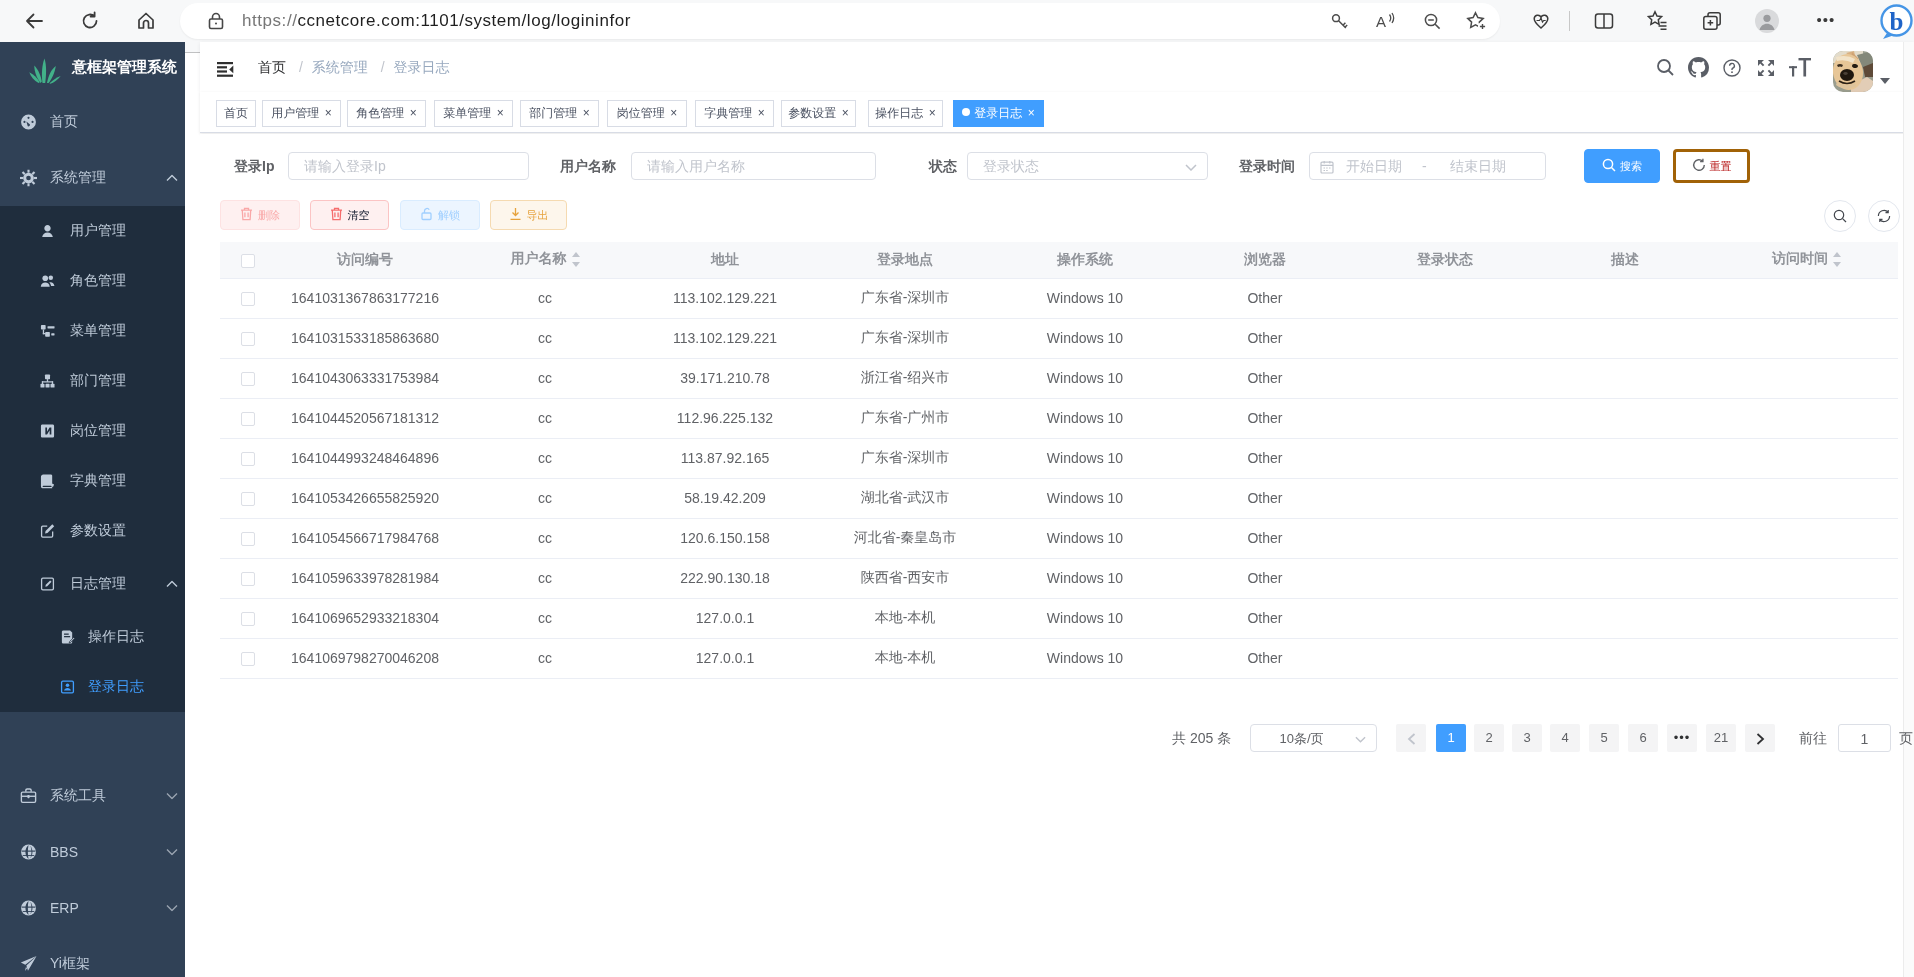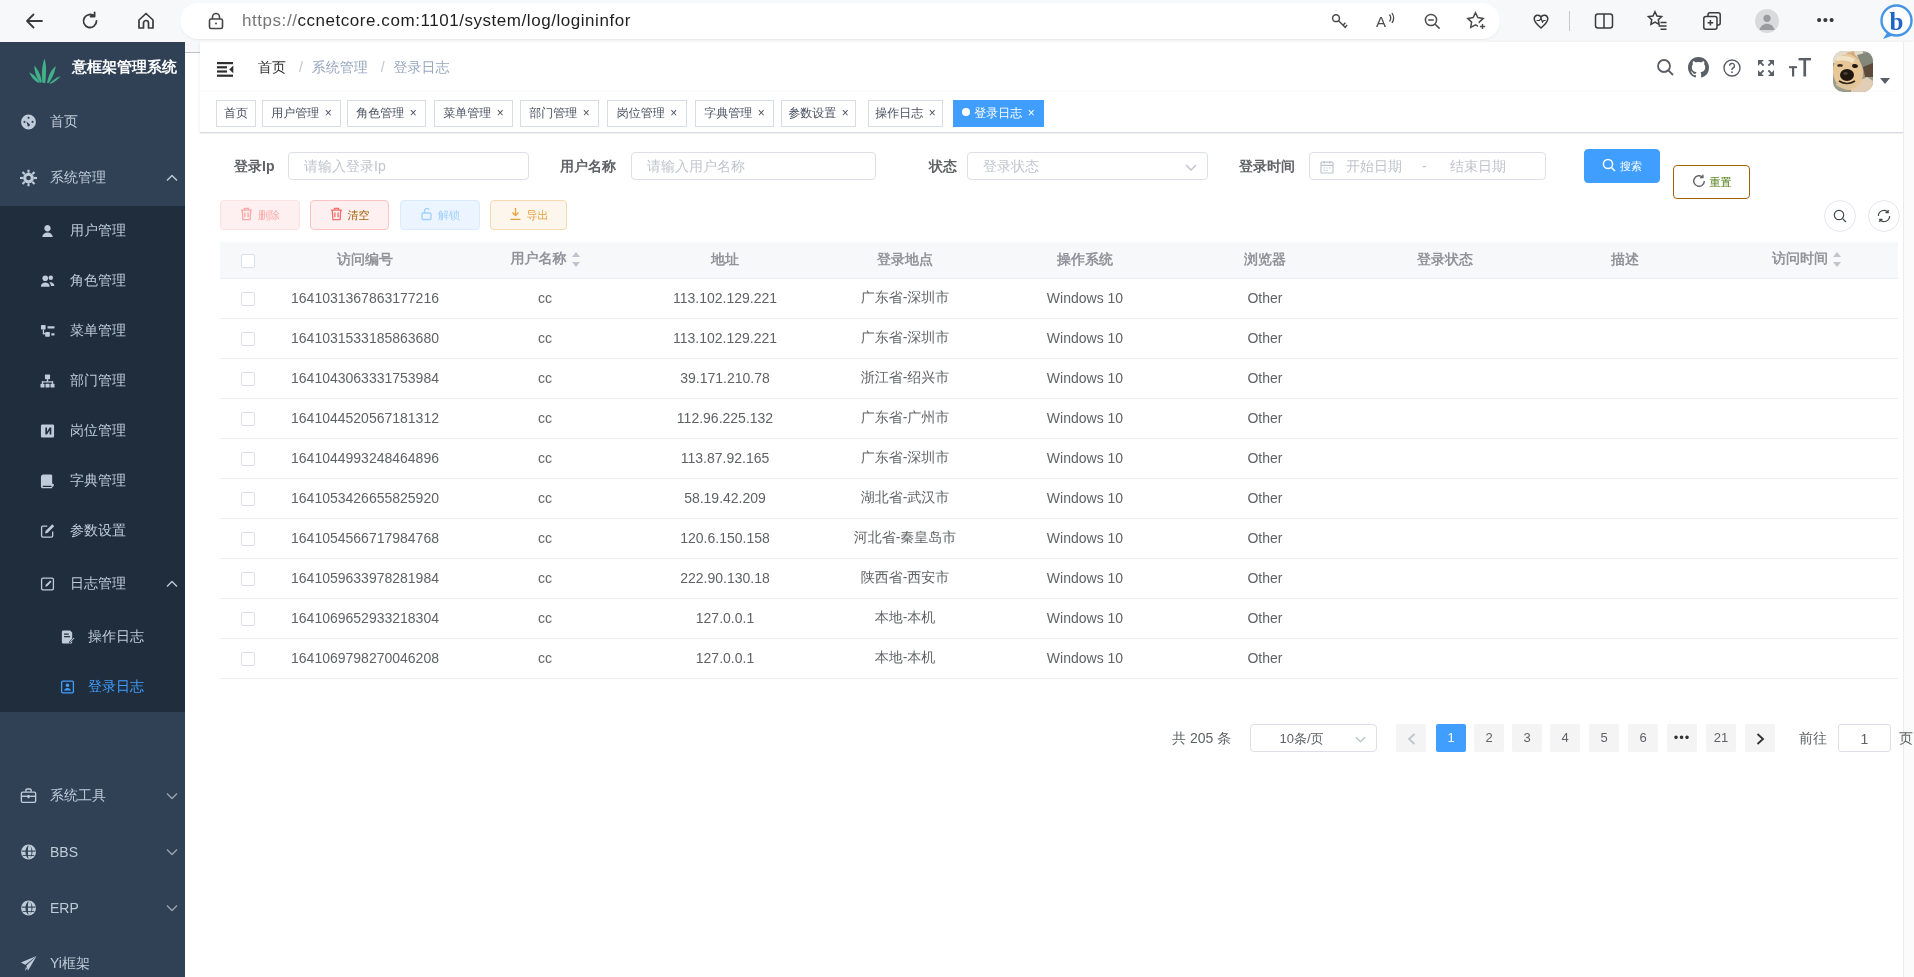--- a/index.html
+++ b/index.html
@@ -450,30 +450,30 @@
     </svg>
   <span class="abs" style="left:36px">开始日期</span>
   <span class="abs" style="left:112px">-</span>
   <span class="abs" style="left:140px">结束日期</span>
 </div>
 <button class="btn" style="left:1584px;top:149px;width:76px;height:34px;background:#409eff;border:1px solid #409eff;color:#fff">
   <svg style="vertical-align:-2px;margin-right:4px" width="14" height="14" viewBox="0 0 14 14" fill="none" stroke="#fff" stroke-width="1.5">
       <circle cx="6" cy="6" r="4.6"></circle>
       <path d="M9.5 9.5 L13 13"></path>
     </svg>搜索</button>
-<button class="btn" style="left:1673px;top:165px;width:77px;height:34px;background:#fff;border:1px solid #a16207;color:#4d7c0f">
+<button class="btn" style="left:1673px;top:149px;width:77px;height:34px;background:#fff;border:3px solid #a16207;color:#b91c1c">
   <svg style="vertical-align:-2px;margin-right:4px" width="14" height="14" viewBox="0 0 14 14" fill="none" stroke="#606266" stroke-width="1.4">
       <path d="M12.3 7 a5.3 5.3 0 1 1 -1.6-3.8 M10.9 0.8 v2.8 h-2.8"></path>
     </svg>重置</button>
 
 <button class="btn" style="left:220px;top:200px;width:80px;height:30px;background:#fef0f0;border:1px solid #fde2e2;color:#f9a7a7">
   <svg style="vertical-align:-2px;margin-right:5px" width="13" height="14" viewBox="0 0 13 14" fill="none" stroke="#f9a7a7" stroke-width="1.3">
       <path d="M1 3.2 h11 M4.5 3 V1.3 h4 V3 M2.3 3.4 l.6 9.3 h7.2 l.6-9.3 M4.9 5.5 v4.8 M8.1 5.5 v4.8"></path>
     </svg>删除</button>
-<button class="btn" style="left:310px;top:200px;width:79px;height:30px;background:#fef0f0;border:1px solid #fbc4c4;color:#a16207">
+<button class="btn" style="left:310px;top:200px;width:79px;height:30px;background:#fef0f0;border:1px solid #fbc4c4;color:#0f172a">
   <svg style="vertical-align:-2px;margin-right:5px" width="13" height="14" viewBox="0 0 13 14" fill="none" stroke="#f56c6c" stroke-width="1.3">
       <path d="M1 3.2 h11 M4.5 3 V1.3 h4 V3 M2.3 3.4 l.6 9.3 h7.2 l.6-9.3 M4.9 5.5 v4.8 M8.1 5.5 v4.8"></path>
     </svg>清空</button>
 <button class="btn" style="left:400px;top:200px;width:80px;height:30px;background:#ecf5ff;border:1px solid #d9ecff;color:#a0cfff">
   <svg style="vertical-align:-2px;margin-right:5px" width="13" height="14" viewBox="0 0 13 14" fill="none" stroke="#a0cfff" stroke-width="1.3">
       <rect x="2" y="6" width="9" height="6.5" rx="1"></rect>
       <path d="M4.5 6 V4 a2.5 2.5 0 0 1 4.7-1.2"></path>
     </svg>解锁</button>
 <button class="btn" style="left:490px;top:200px;width:77px;height:30px;background:#fdf6ec;border:1px solid #f5dab1;color:#e6a23c">
   <svg style="vertical-align:-2px;margin-right:5px" width="13" height="14" viewBox="0 0 13 14" fill="none" stroke="#e6a23c" stroke-width="1.3">

